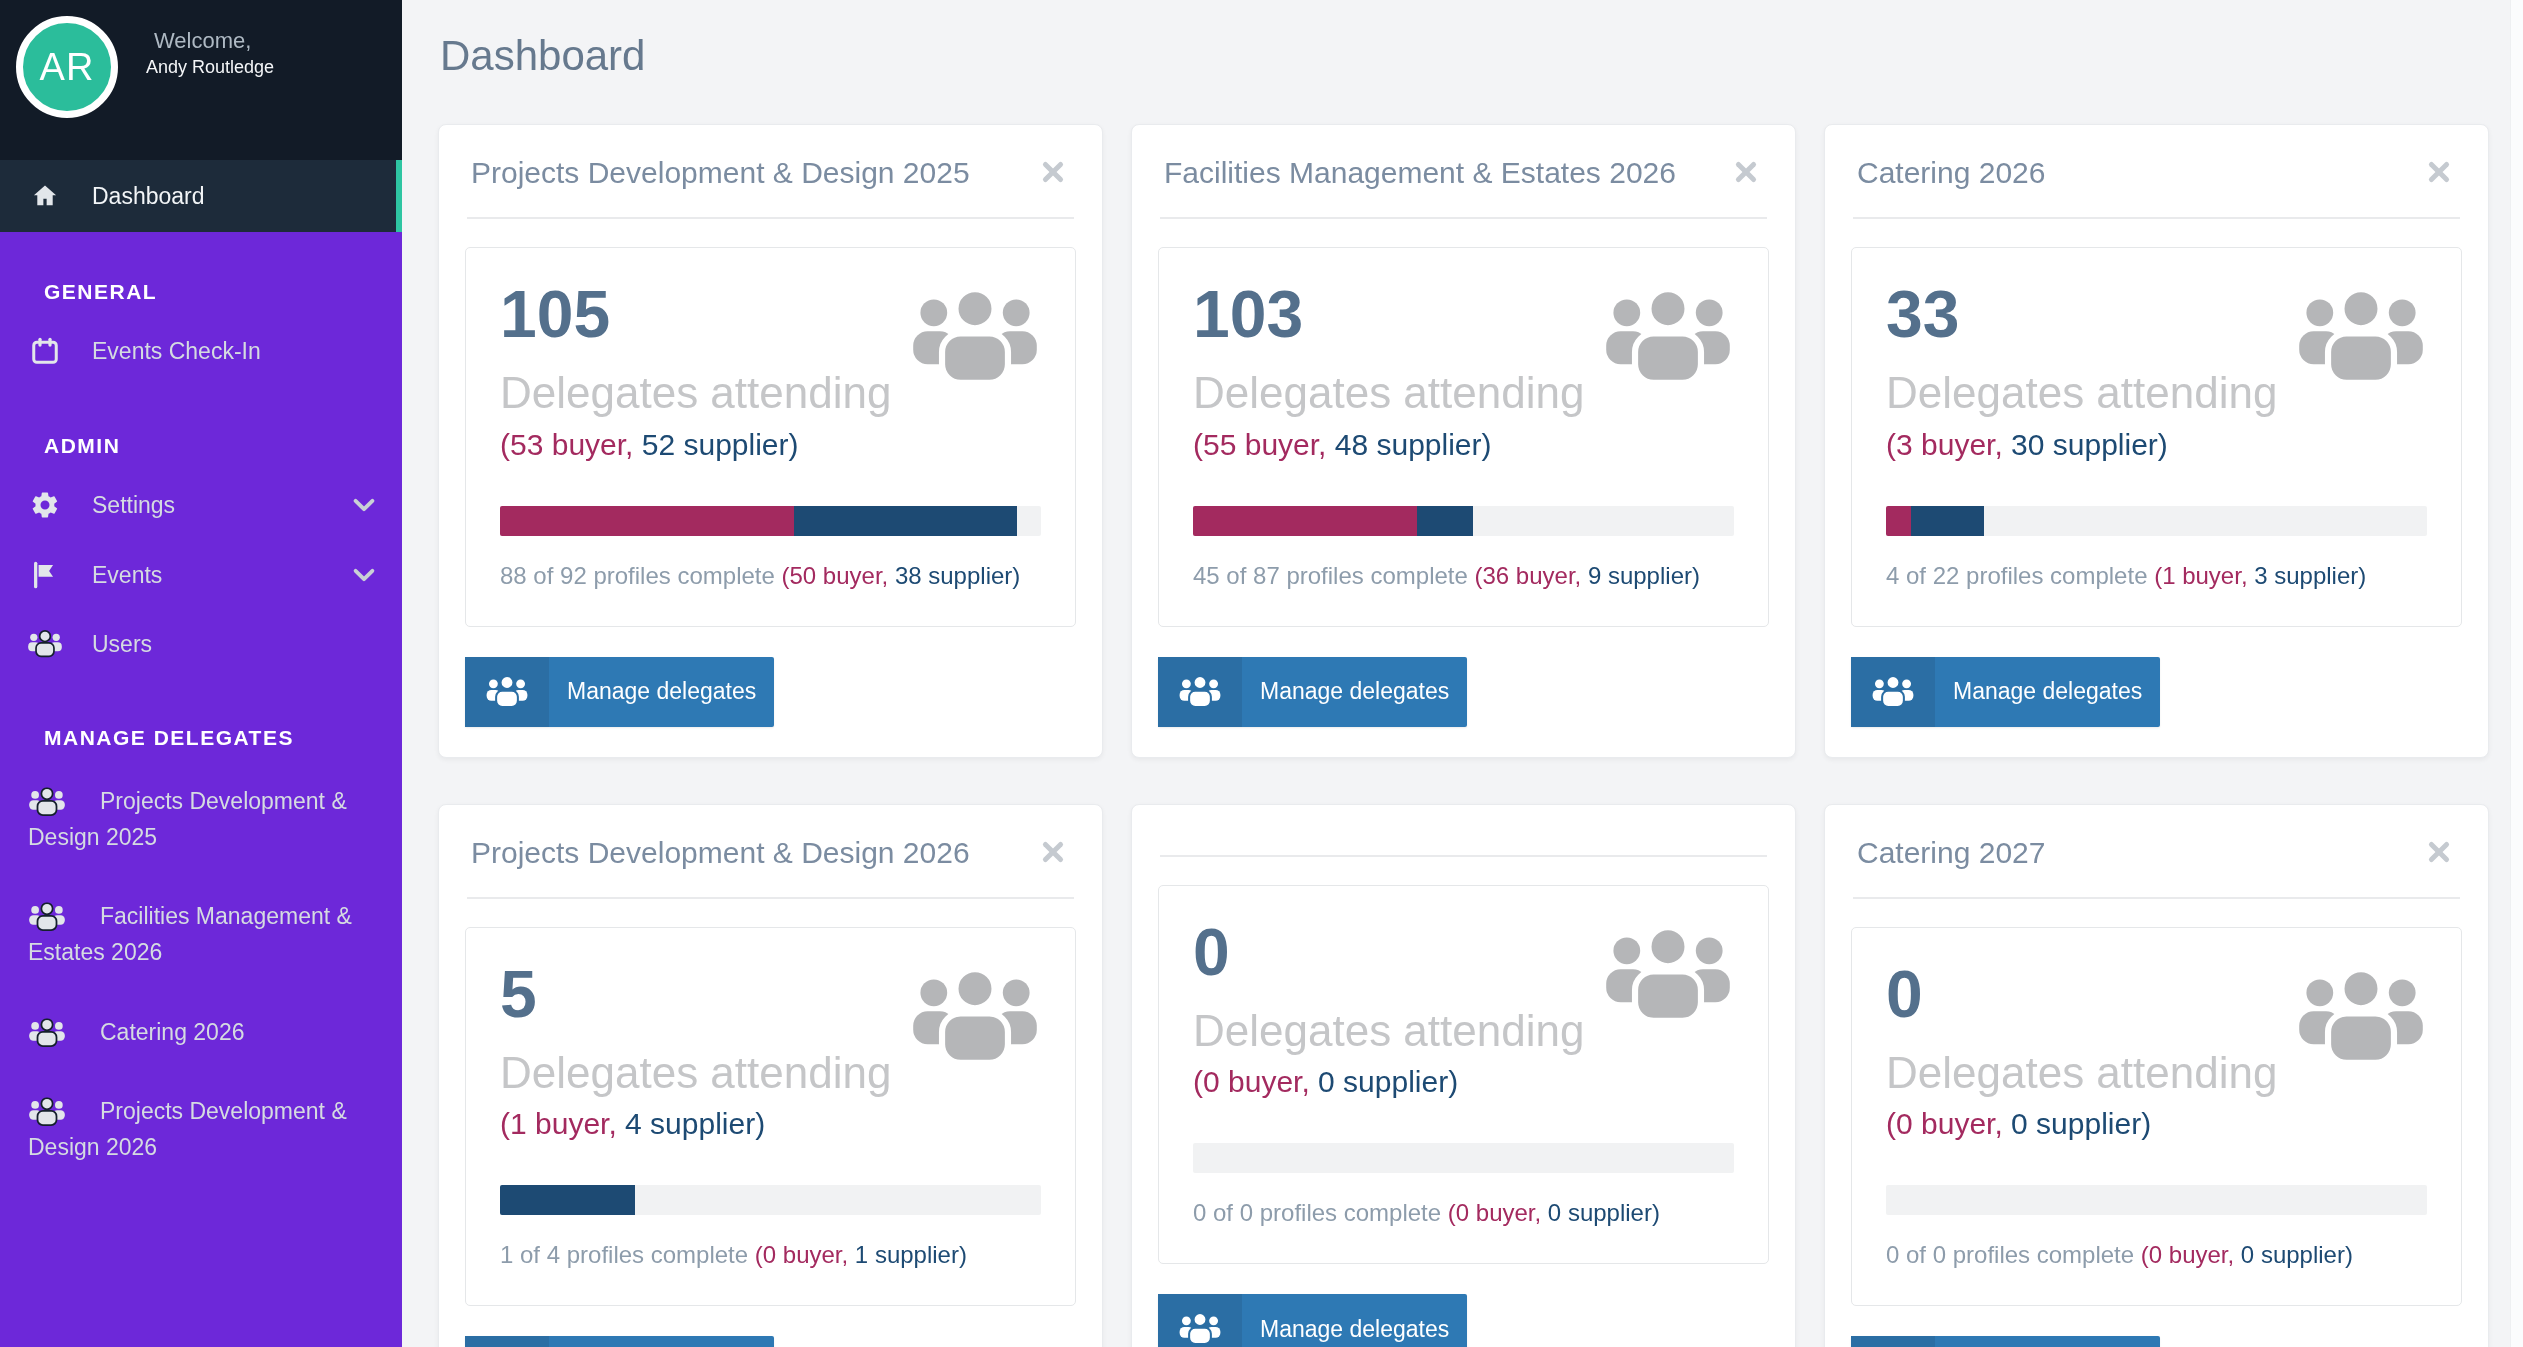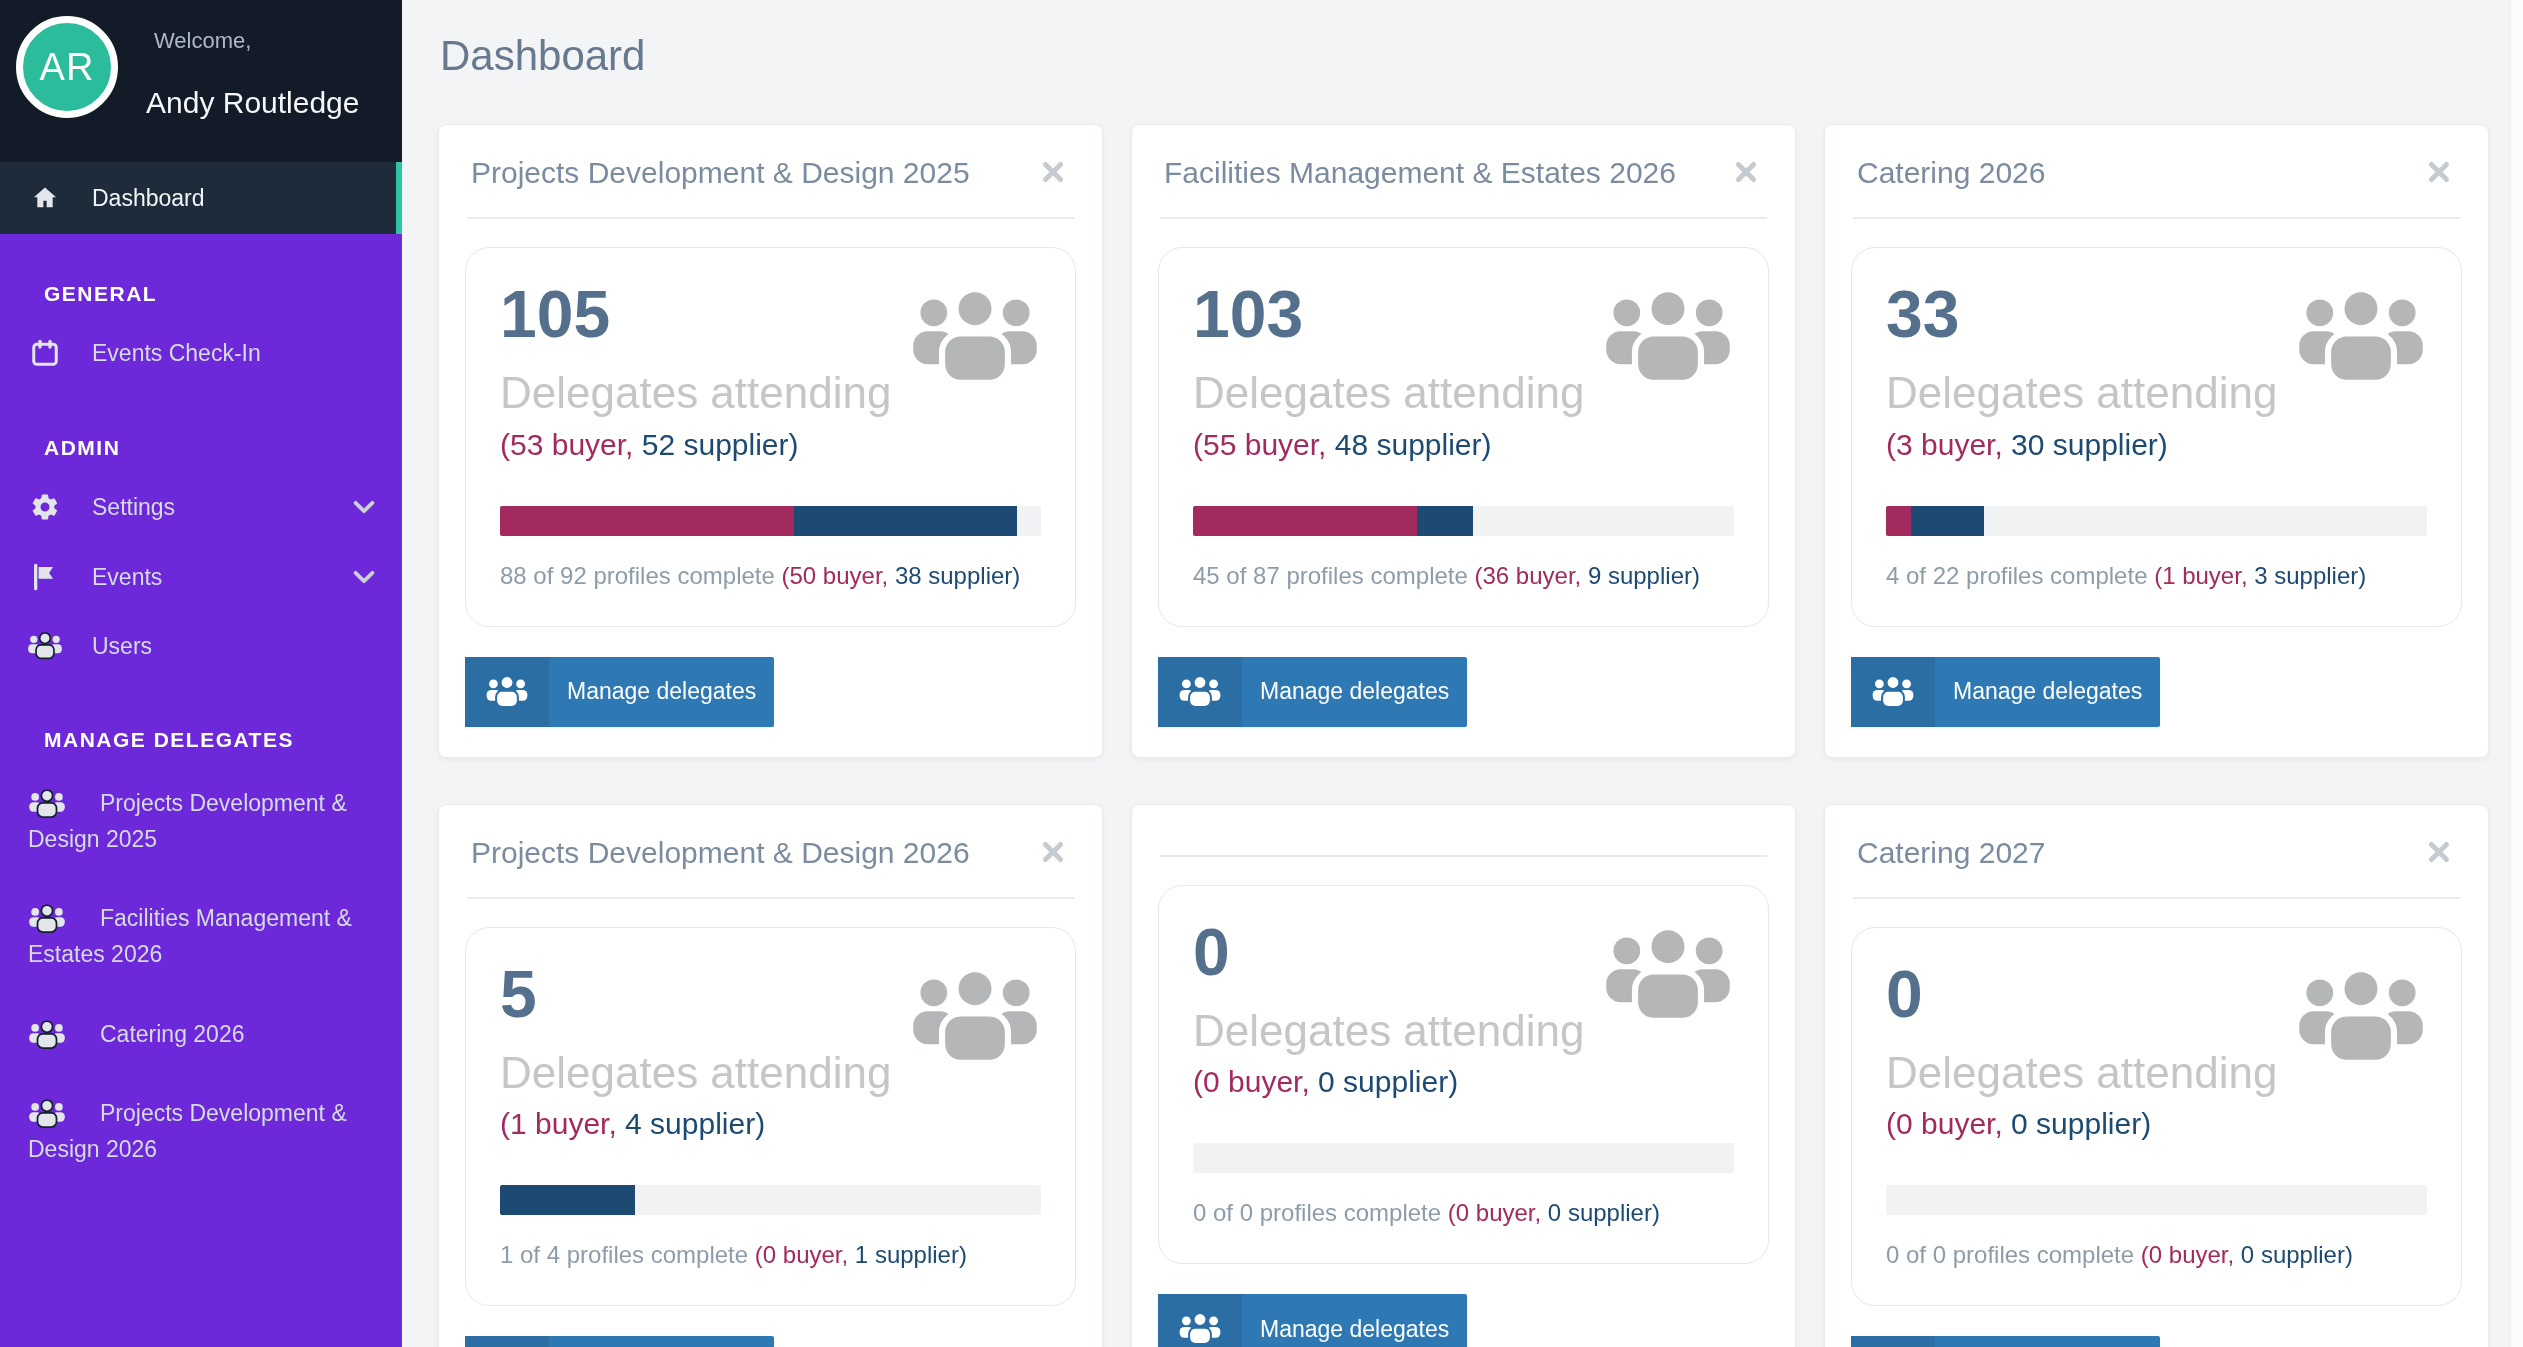--- a/index.html
+++ b/index.html
@@ -29,21 +29,21 @@
   .avatar {
     width: 102px; height: 102px; border-radius: 50%;
     background: #2BBD9B;
     border: 7px solid #FFFFFF;
     display: flex; align-items: center; justify-content: center;
     font-size: 38px; color: #FFFFFF; letter-spacing: 1px;
     flex: none;
   }
   .welcome-block { padding-top: 12px; }
   .welcome-label { color: #AEB9C3; font-size: 22px; margin-left: 8px; }
-  .user-name { color: #F4F6F8; font-size: 30px; margin-top: 32px; }
+  .user-name { color: #F4F6F8; font-size: 18px; margin-top: 3px; }
 
   .side-nav { flex: 1; }
   .nav-item {
     display: flex; align-items: center; gap: 28px;
     padding: 20px 26px;
     font-size: 23px; color: #D5DBE1;
     cursor: pointer;
   }
   .nav-item .ni-icon { width: 38px; display: flex; justify-content: center; color: #E2E6EA; flex: none; }
   .nav-item.active {
@@ -107,21 +107,21 @@
     box-shadow: 0 2px 5px rgba(0,0,0,.05);
     padding: 24px 26px 30px;
     display: flex; flex-direction: column;
   }
   .card-head { display: flex; justify-content: space-between; align-items: flex-start; padding: 6px 4px 0 6px; }
   .card-title { font-size: 30px; color: #7B8CA1; font-weight: 400; margin: 0; line-height: 1.2; }
   .close-btn { background: none; border: none; cursor: pointer; padding: 6px; margin-top: -2px; }
   .divider { height: 2px; background: #E9EAEC; margin: 26px 2px 0; }
 
   .stat-card {
-    border: 1px solid #E5E7E9; border-radius: 24px;
+    border: 1px solid #E5E7E9; border-radius: 5px;
     margin-top: 28px;
     padding: 32px 34px 36px;
     position: relative;
   }
   .stat-number { font-size: 66px; font-weight: bold; color: #54708C; line-height: 1.05; }
   .users-big { position: absolute; top: 38px; right: 34px; color: #B5B6B8; }
   .stat-label { font-size: 44px; color: #C5C6C8; margin-top: 20px; line-height: 1.1; }
   .stat-detail { font-size: 30px; margin-top: 10px; }
   .txt-buyer { color: #A32A5F; }
   .txt-supplier { color: #1D4A73; }

